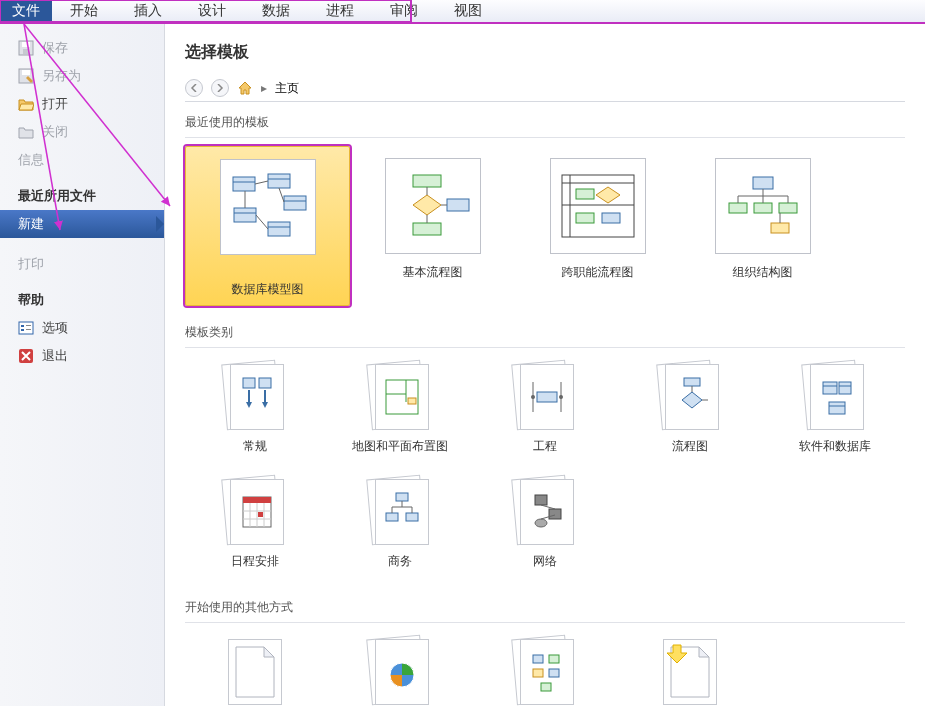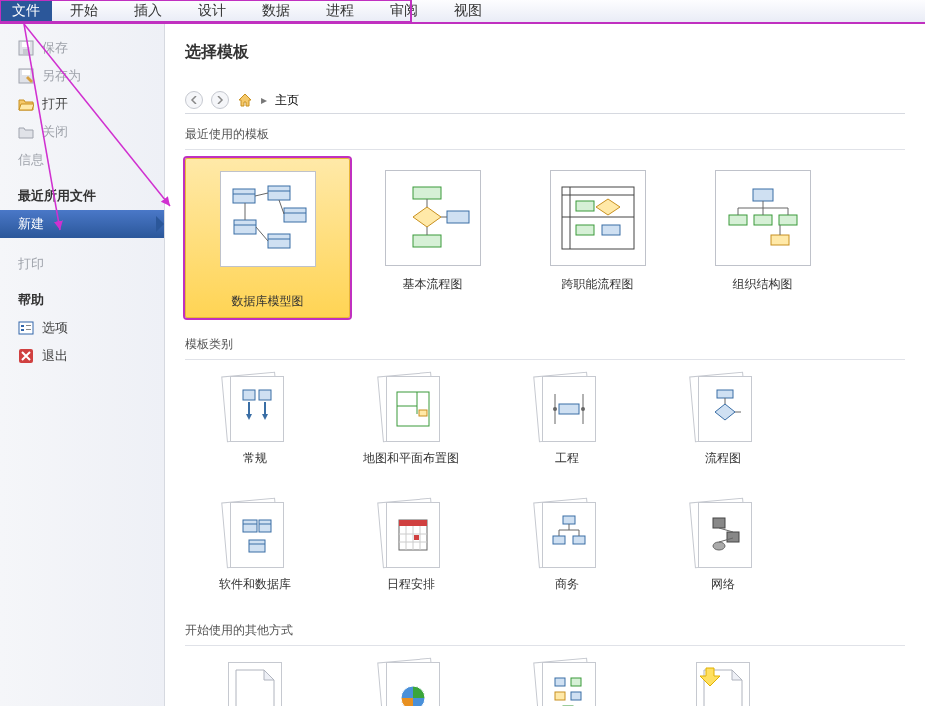--- a/index.html
+++ b/index.html
@@ -65,21 +65,21 @@
     border-left-color: #2b579a;
   }
   .side-icon { width: 16px; height: 16px; display: inline-block; }
   
   .main {
     flex: 1;
     padding: 18px 20px;
     overflow: auto;
     background: #fff;
   }
-  .main h2 { font-size: 16px; font-weight: bold; color: #333; margin-bottom: 28px; }
+  .main h2 { font-size: 16px; font-weight: bold; color: #333; margin-bottom: 16px; }
   
   .breadcrumb {
     display: flex;
     align-items: center;
     gap: 8px;
     margin-bottom: 8px;
     border-bottom: 1px solid #d6d9e0;
     padding-bottom: 4px;
   }
   .bc-btn {
@@ -128,21 +128,21 @@
     background: #fff;
     border: 1px solid #bfc2ca;
     display: flex; align-items: center; justify-content: center;
     margin-bottom: 10px;
   }
   .template-item .label { font-size: 12px; color: #333; text-align: center; }
   
   .category-grid {
     display: flex;
     flex-wrap: wrap;
-    gap: 16px;
+    gap: 5px;
     margin-bottom: 14px;
   }
   .category-item {
     width: 140px;
     height: 110px;
     display: flex;
     flex-direction: column;
     align-items: center;
     justify-content: flex-start;
     padding-top: 6px;

